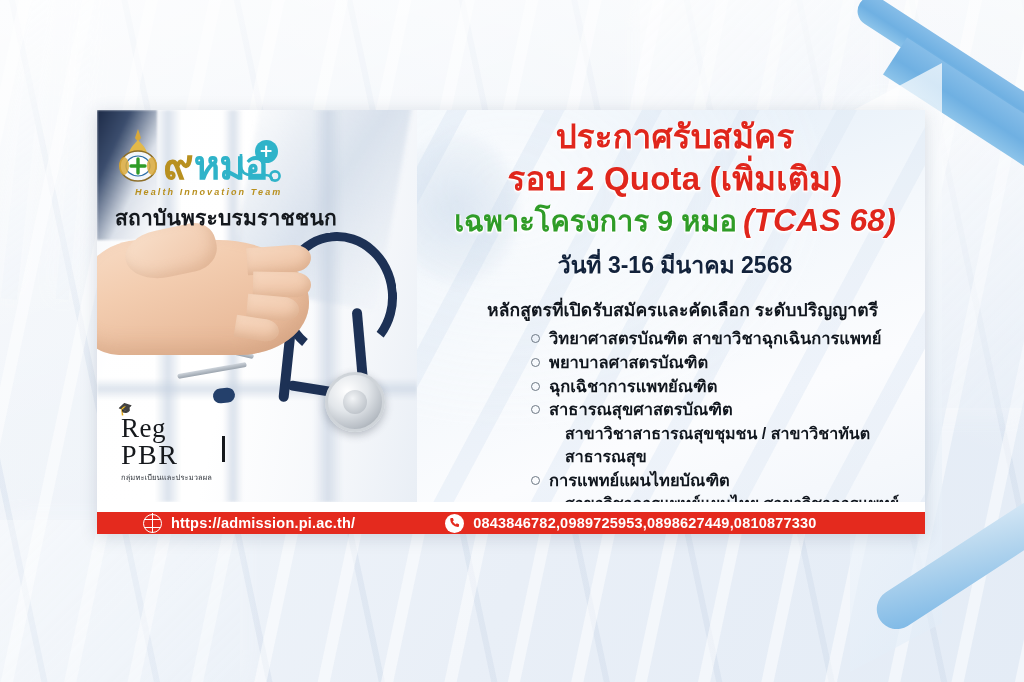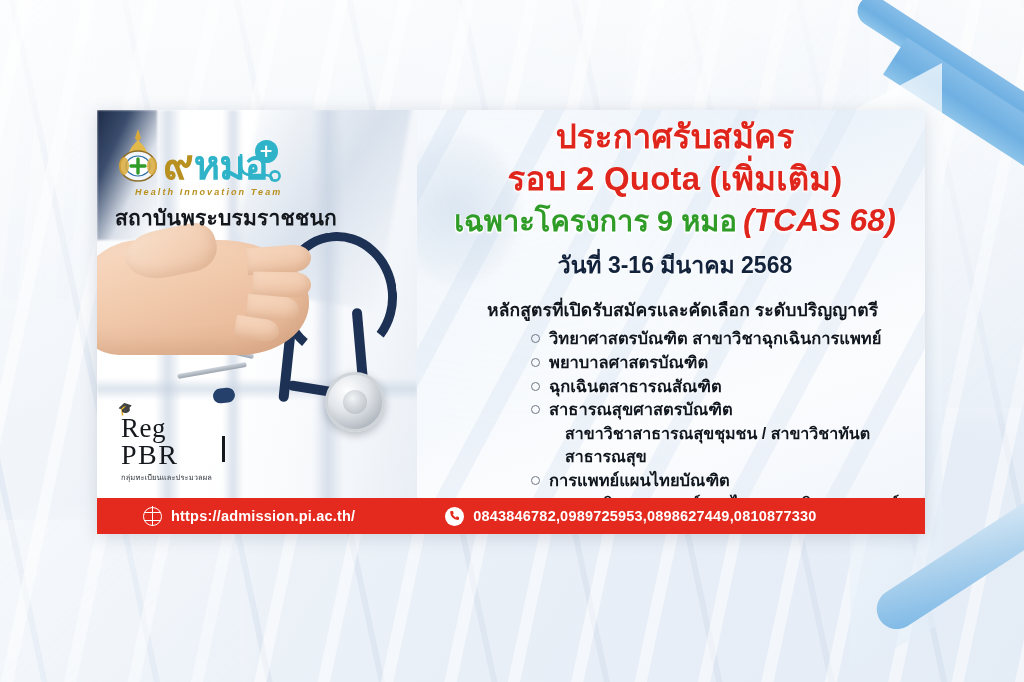--- a/index.html
+++ b/index.html
@@ -416,21 +416,21 @@
     font-size: 16px;
     font-weight: bold;
     line-height: 1.46;
   }
 
   
   .redbar {
     position: absolute;
     left: 0; right: 0;
     bottom: 0;
-    height: 36px;
+    height: 22px;
     background: #e42a1e;
     display: flex;
     align-items: center;
     z-index: 7;
   }
   .rb-group {
     display: flex;
     align-items: center;
     gap: 9px;
     color: #ffffff;
@@ -587,21 +587,21 @@
           <span>วิทยาศาสตรบัณฑิต สาขาวิชาฉุกเฉินการแพทย์</span>
         </div>
 
         <div class="c-item">
           <span class="c-bullet"></span>
           <span>พยาบาลศาสตรบัณฑิต</span>
         </div>
 
         <div class="c-item">
           <span class="c-bullet"></span>
-          <span>ฉุกเฉินตสาธารณสัณฑิต</span>
+          <span>ฉุกเฉิชาการแพทยัณฑิต</span>
         </div>
 
         <div class="c-item">
           <span class="c-bullet"></span>
           <span>สาธารณสุขศาสตรบัณฑิต</span>
         </div>
         <div class="c-sub">สาขาวิชาสาธารณสุขชุมชน / สาขาวิชาทันตสาธารณสุข</div>
 
         <div class="c-item">
           <span class="c-bullet"></span>

